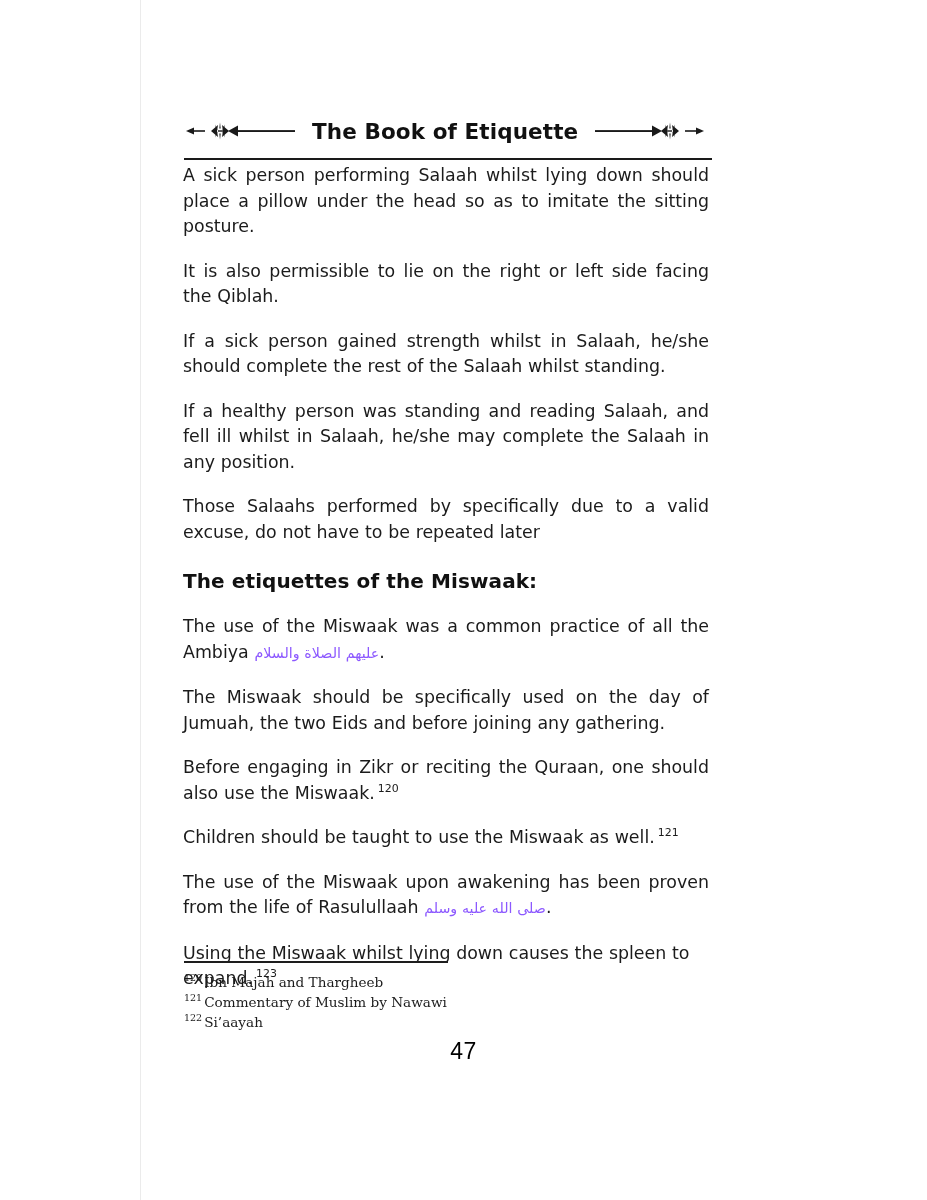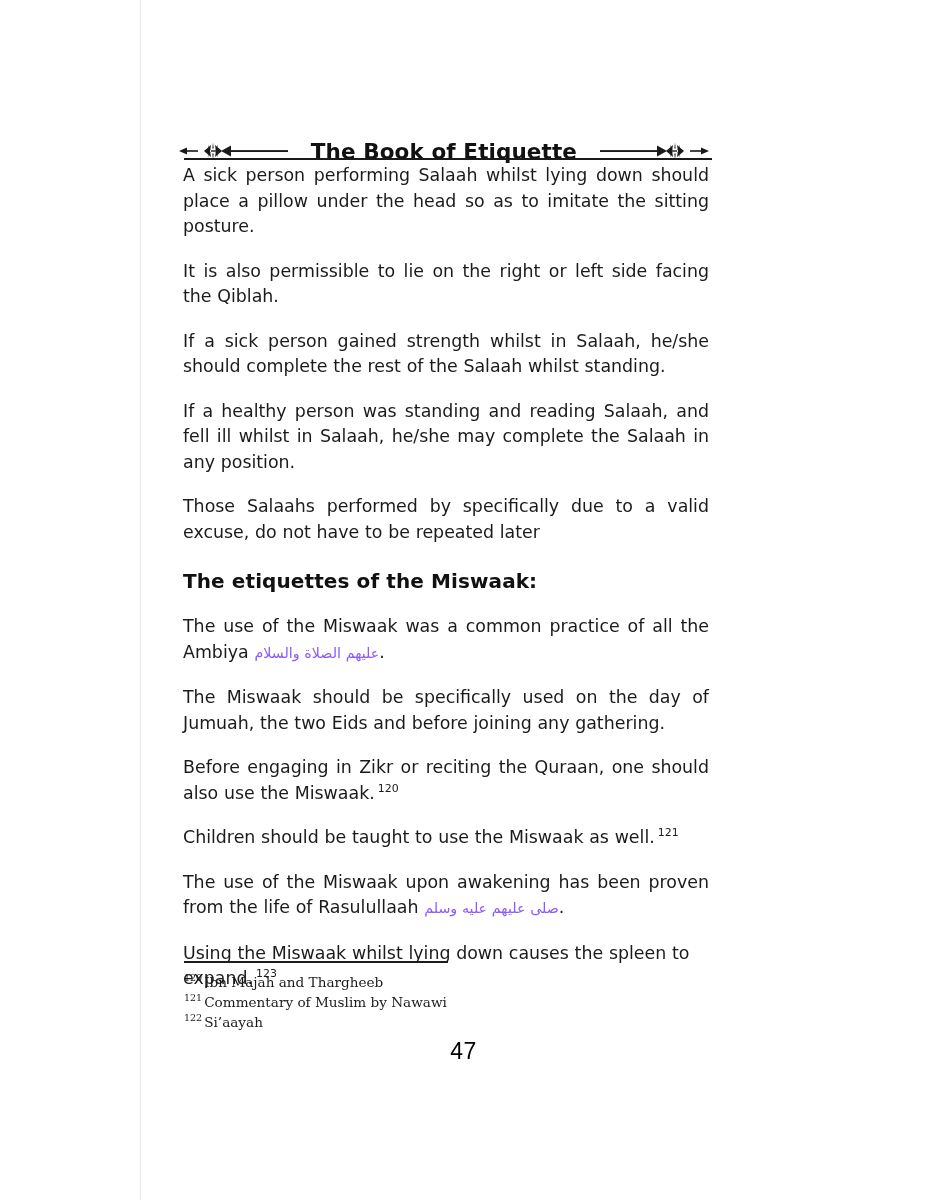--- a/index.html
+++ b/index.html
@@ -30,27 +30,27 @@
     left: 0;
     top: 0;
     width: 927px;
     height: 1200px;
   }
 
   
   #running-header {
     position: absolute;
     left: 184px;
-    top: 130px;
+    top: 110px;
     width: 527px;
     height: 42px;
     display: flex;
     align-items: center;
-    justify-content: flex-end;
-    gap: 12px;
+    justify-content: flex-start;
+    gap: 6px;
   }
   #running-header .htitle {
     font-family: "DejaVu Sans", sans-serif;
     font-size: 21.5px;
     font-weight: 700;
     color: #111;
     letter-spacing: 0.1px;
     white-space: nowrap;
     padding: 0 10px;
   }
@@ -225,21 +225,21 @@
 
     <p class="para"><span>The use of the Miswaak was a common practice of all the Ambiya </span><span class="honorific">عليهم الصلاة والسلام</span><span>.</span></p>
 
     <p class="para"><span>The Miswaak should be specifically used on the day of Jumuah, the two Eids and before joining any gathering.</span></p>
 
     <p class="para"><span>Before engaging in Zikr or reciting the Quraan, one should also use the Miswaak.</span><sup class="fn">120</sup></p>
 
     <p class="para"><span>Children should be taught to use the Miswaak as well.</span><sup class="fn">121</sup></p>
 
 
-    <p class="para"><span>The use of the Miswaak upon awakening has been proven from the life of Rasulullaah </span><span class="honorific">صلى عليهم عليه وسلم</span><span>.</span></p>
+    <p class="para"><span>The use of the Miswaak upon awakening has been proven from the life of Rasulullaah </span><span class="honorific">صلى الله عليه وسلم</span><span>.</span></p>
 
     <p class="para last-left"><span>Using the Miswaak whilst lying down causes the spleen to expand.</span><sup class="fn">123</sup></p>
 
   </div>
 
   <div id="footnote-rule"></div>
 
   <div id="footnotes">
     <div class="footnote"><sup>120</sup><span>Ibn Majah and Thargheeb</span></div>
     <div class="footnote"><sup>121</sup><span>Commentary of Muslim by Nawawi</span></div>

